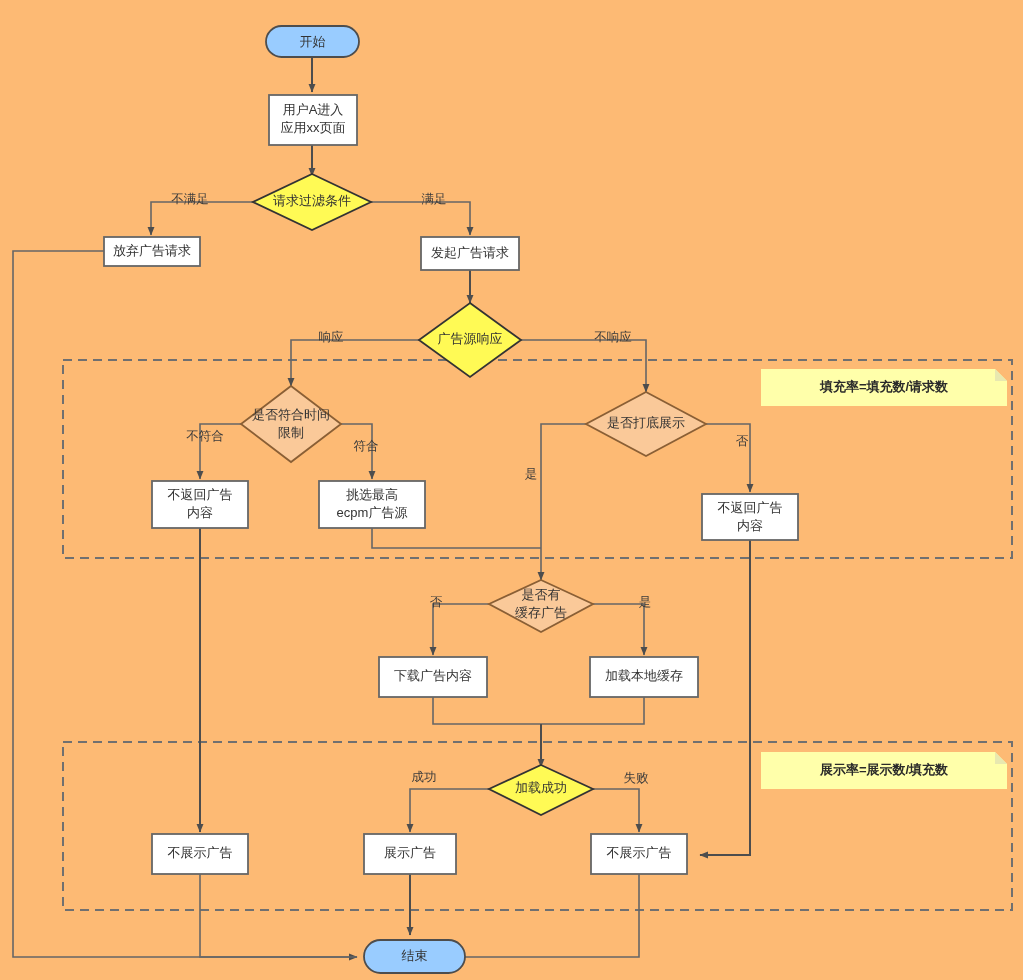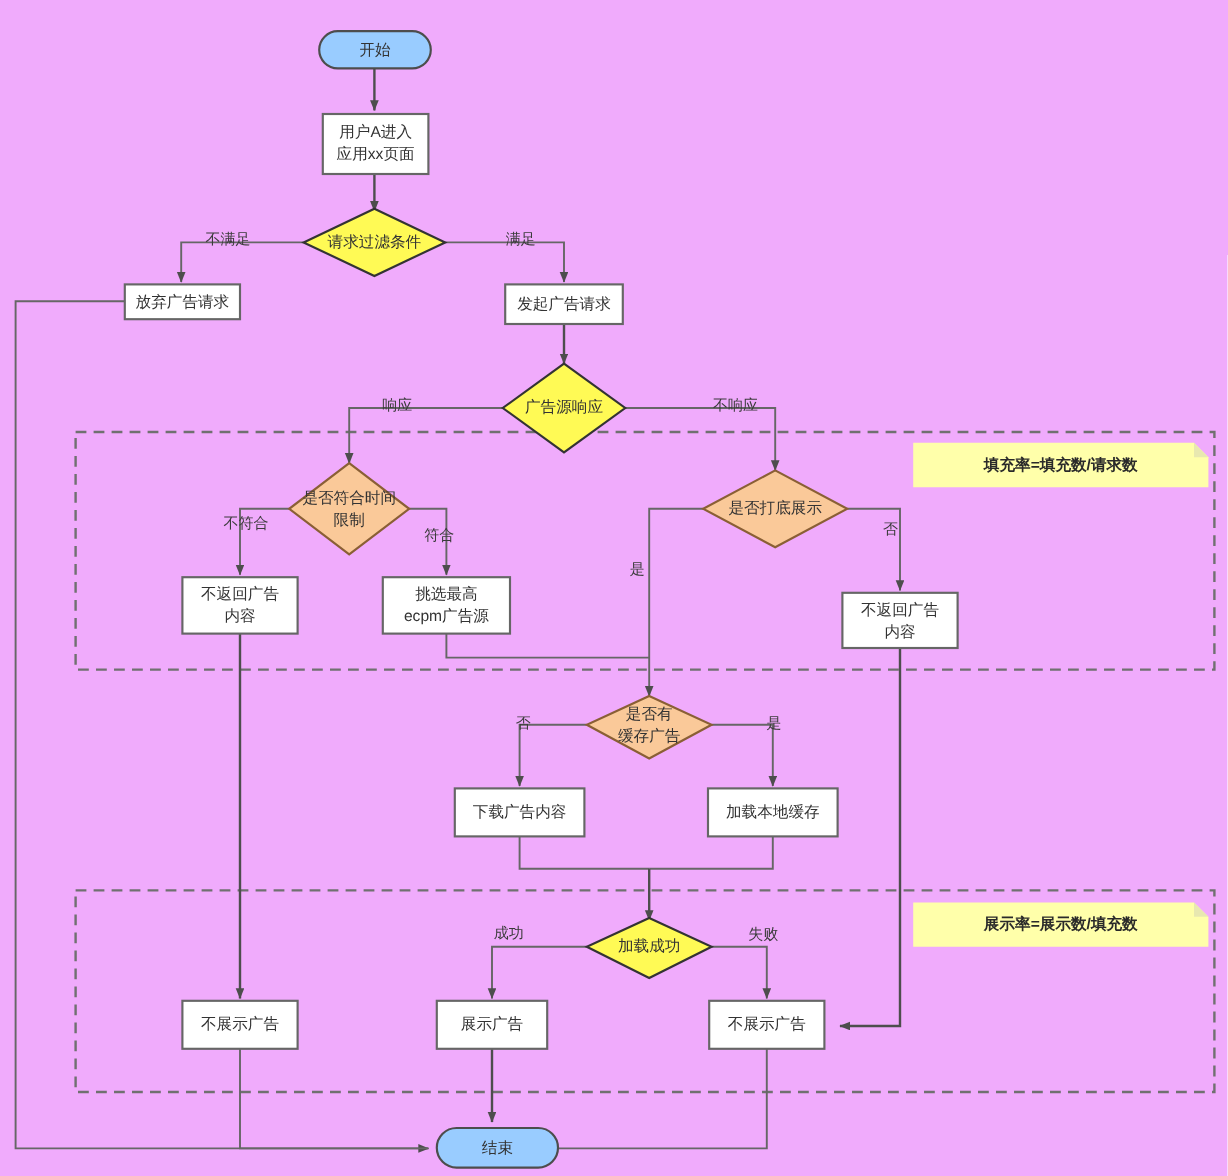--- a/index.html
+++ b/index.html
@@ -7,21 +7,21 @@
     padding: 0;
     background: #ffffff;
   }
   body {
     font-family: "Liberation Sans", "DejaVu Sans", sans-serif;
   }
   #canvas {
     position: relative;
     width: 1023px;
     height: 980px;
-    background: #f0abfc;
+    background: #fdba74;
     overflow: hidden;
   }
   #flow-svg {
     position: absolute;
     left: 0;
     top: 0;
     width: 1023px;
     height: 980px;
   }
   .node-text {

